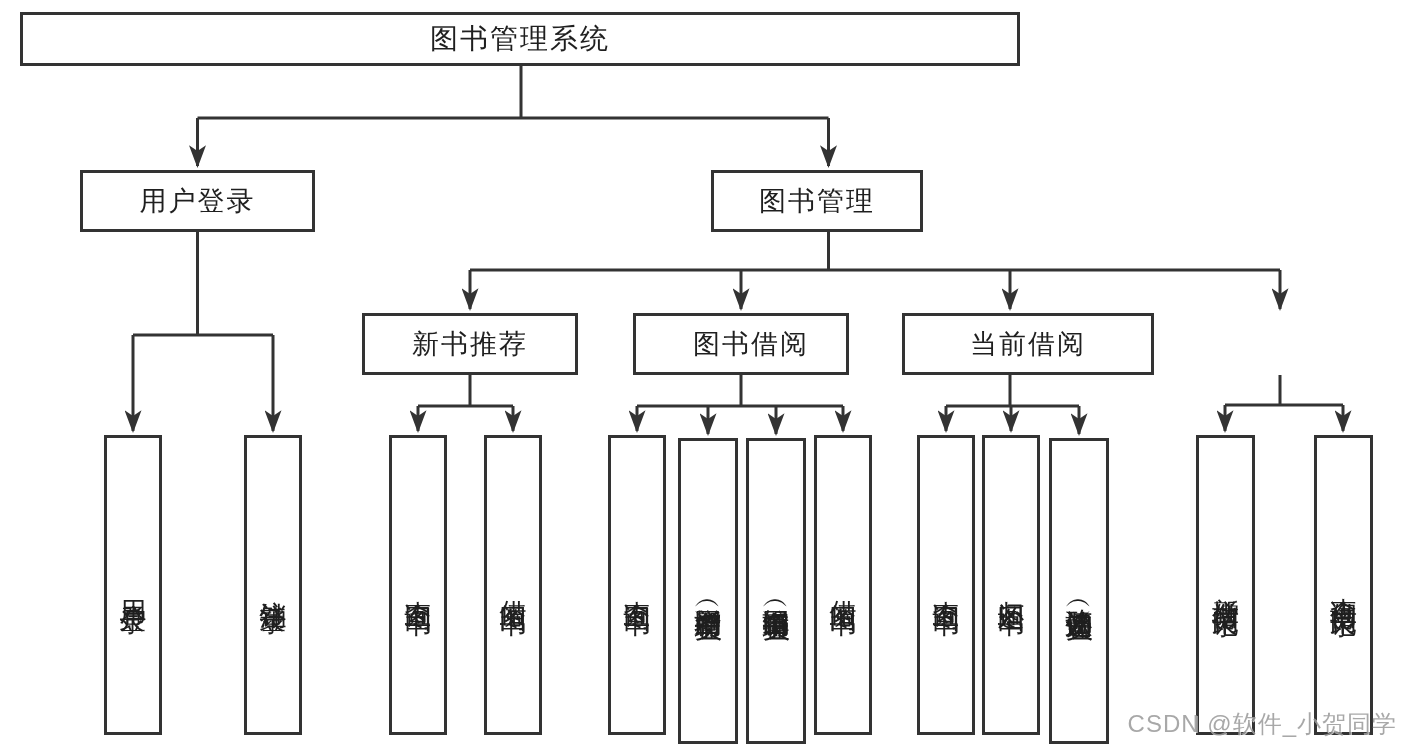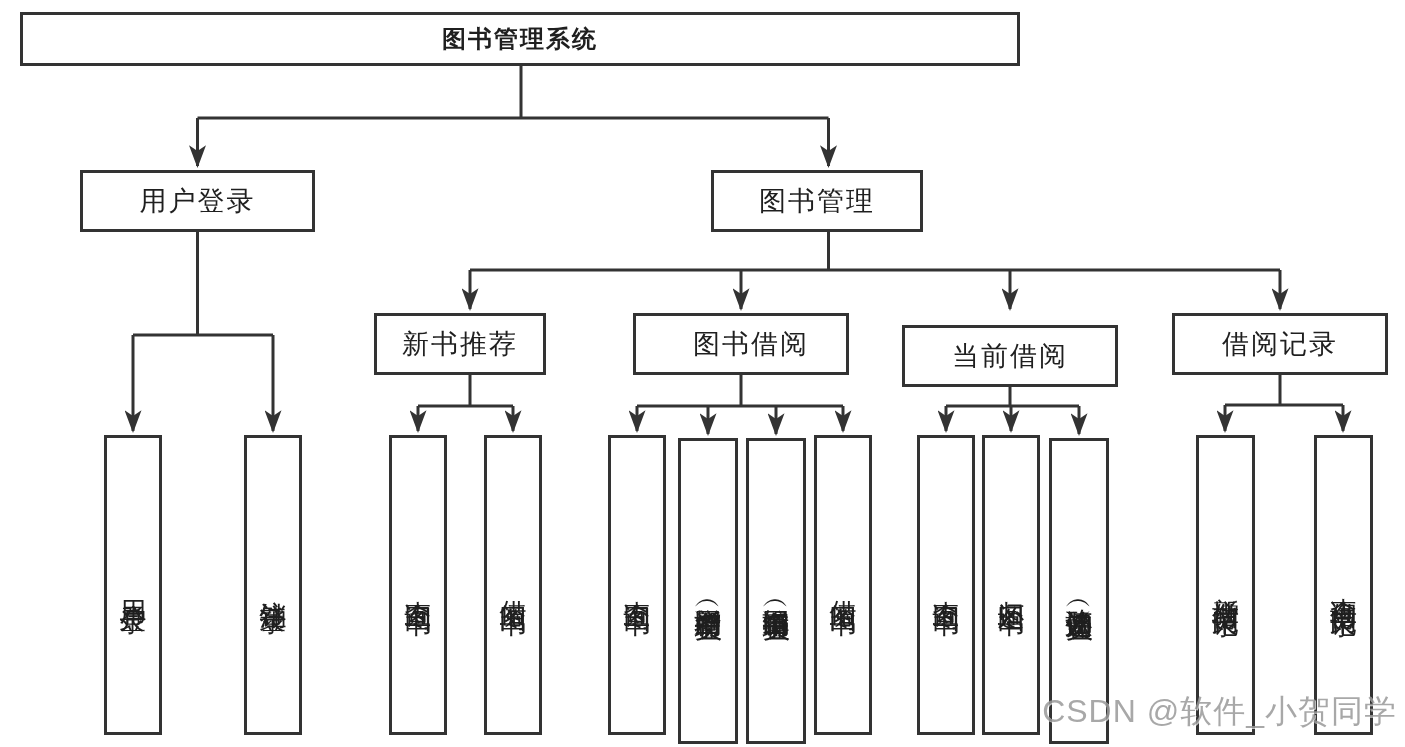--- a/index.html
+++ b/index.html
@@ -28,38 +28,38 @@
   .hbox {
     position: absolute;
     border: 3px solid var(--line);
     background: var(--background);
     display: flex; align-items: center; justify-content: center;
     font-size: 27px; letter-spacing: 2px;
     color: var(--text);
     z-index: 2;
     white-space: nowrap;
   }
-  .root { font-size: 24px; font-weight: bold; }
+  .root { font-size: 28px; }
   .vbox {
     position: absolute;
     border: 3px solid var(--line);
     background: var(--background);
     display: flex; align-items: center; justify-content: center;
     writing-mode: vertical-rl;
     text-orientation: mixed;
     font-size: 27px; letter-spacing: 3px;
     color: var(--text);
     z-index: 2;
     overflow: hidden;
   }
   .vbox.tall { letter-spacing: 1px; }
   #watermark {
     position: absolute;
-    right: 8px; bottom: 13px;
-    font-size: 32px;
+    right: 8px; bottom: 7px;
+    font-size: 24px;
     color: var(--watermark);
     opacity: 0.85;
     text-shadow: 1px 1px 0 rgba(255,255,255,0.8);
     z-index: 3;
     letter-spacing: 1px;
     white-space: nowrap;
   }
 </style>
 </head>
 <body>
@@ -107,24 +107,23 @@
       <line x1="1225" y1="405" x2="1225" y2="431" marker-end="url(#arrowhead)"></line>
       <line x1="1343" y1="405" x2="1343" y2="431" marker-end="url(#arrowhead)"></line>
     </g>
   </svg>
 
   <div class="hbox root" style="left:20px; top:12px; width:1000px; height:54px;">图书管理系统</div>
 
   <div class="hbox" style="left:80px; top:170px; width:235px; height:62px;">用户登录</div>
   <div class="hbox" style="left:711px; top:170px; width:212px; height:62px;">图书管理</div>
 
-  <div class="hbox" style="left:362px; top:313px; width:172px; height:62px;margin-left:12px;">新书推荐</div>
+  <div class="hbox" style="left:362px; top:313px; width:216px; height:62px;">新书推荐</div>
   <div class="hbox" style="left:633px; top:313px; width:216px; height:62px;padding-left:20px;">图书借阅</div>
-  <div class="hbox" style="left:902px; top:313px; width:216px; height:62px;margin-top:12px;">当前借阅</div>
-  <div class="hbox" style="left:1172px; top:313px; width:216px; height:62px;">借阅记录</div>
+  <div class="hbox" style="left:902px; top:313px; width:252px; height:62px;">当前借阅</div>
 
   <div class="vbox" style="left:104px; top:435px; width:58px; height:300px;">用户登录</div>
   <div class="vbox" style="left:244px; top:435px; width:58px; height:300px;">注销登录</div>
 
   <div class="vbox" style="left:389px; top:435px; width:58px; height:300px;">查询图书</div>
   <div class="vbox" style="left:484px; top:435px; width:58px; height:300px;">借阅图书</div>
 
   <div class="vbox" style="left:608px; top:435px; width:58px; height:300px;">查询图书</div>
   <div class="vbox tall" style="left:678px; top:438px; width:60px; height:306px;">新增图书（管理员）</div>
   <div class="vbox tall" style="left:746px; top:438px; width:60px; height:306px;">编辑图书（管理员）</div>

